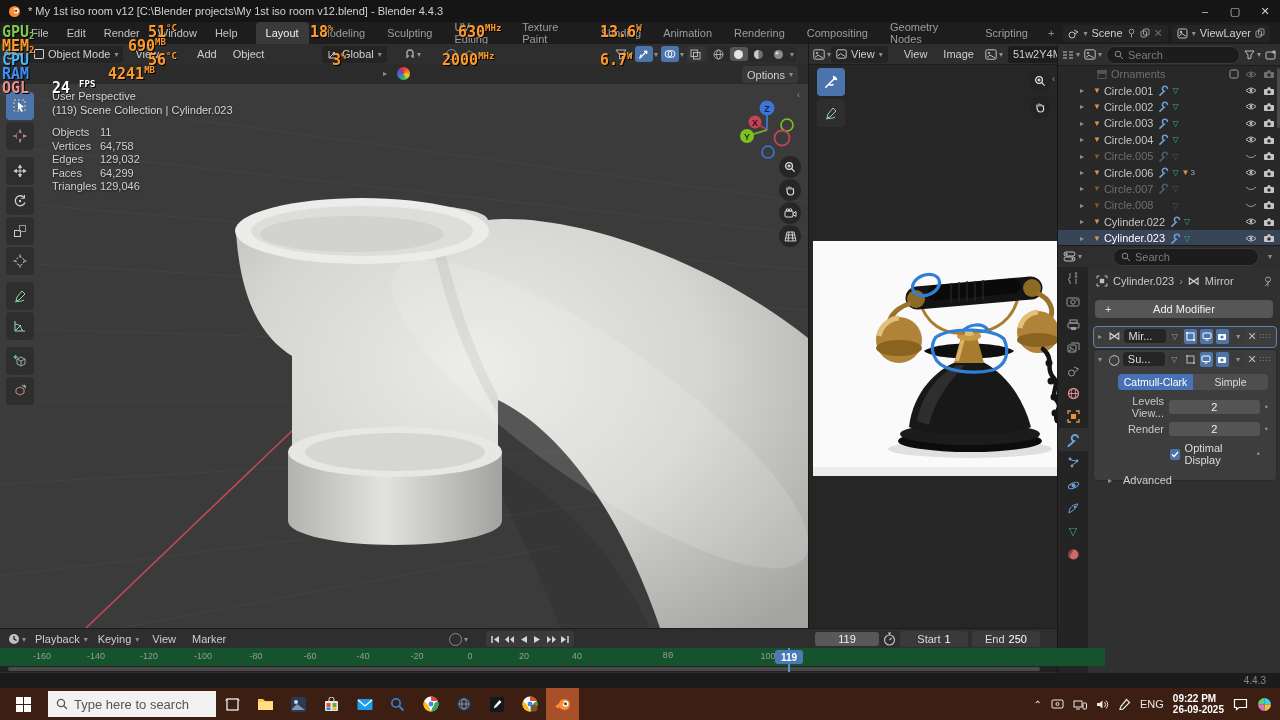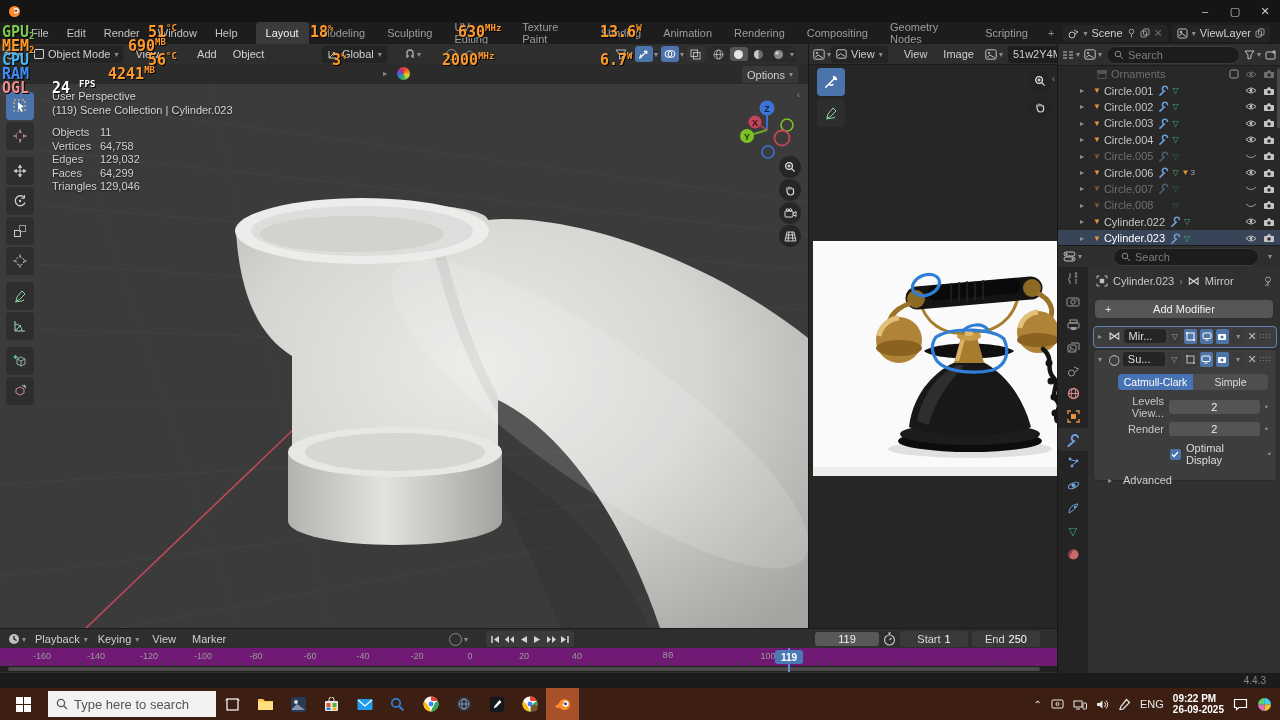--- a/index.html
+++ b/index.html
@@ -70,21 +70,21 @@
   .mib{width:17px;height:15px;border-radius:2px;background:#3a3a3a;display:flex;align-items:center;justify-content:center;color:#cfcfcf;}
   .mib.on{background:#4f74a8;color:#fff;}
   .seg{display:flex;border-radius:4px;overflow:hidden;height:16px;font-size:10.5px;}
   .seg .a{flex:1;background:#4772b3;color:#fff;display:flex;align-items:center;justify-content:center;}
   .seg .b{flex:1;background:#4e4e4e;color:#ddd;display:flex;align-items:center;justify-content:center;}
   .field{background:#545454;border-radius:3px;height:14px;display:flex;align-items:center;justify-content:center;color:#f0f0f0;}
   .dot{color:#8f8f8f;font-size:9px;}
   .plabel{color:#c9c9c9;text-align:right;}
   
   #tl-header{left:0;top:628px;width:1057px;height:20px;background:#2e2e2e;border-top:1px solid #1c1c1c;}
-  #tl-ruler{left:0;top:648px;width:1057px;height:18px;background:#701a75;}
+  #tl-ruler{left:0;top:648px;width:1057px;height:18px;background:#14532d;padding-left:48px;}
   #tl-sub{left:0;top:666px;width:1057px;height:6px;background:#222;}
   .tick{position:absolute;top:3px;transform:translateX(-50%);color:#9a9a9a;font-size:9px;}
   #scrollbar{position:absolute;left:8px;top:667px;width:1032px;height:4px;background:#4a4a4a;border-radius:2px;}
   .tlbtn{background:#3a3a3a;border-radius:3px;height:16px;display:flex;align-items:center;justify-content:center;gap:4px;padding:0 8px;color:#dcdcdc;}
   .pb{width:14px;height:16px;display:flex;align-items:center;justify-content:center;color:#d5d5d5;}
   
   #statusbar{left:0;top:673px;width:1280px;height:15px;background:#1b1b1b;color:#8a8a8a;}
   
   #taskbar{left:0;top:688px;width:1280px;height:32px;background:#3c1f12;display:flex;align-items:center;}
   .tb-ico{width:33px;height:32px;display:flex;align-items:center;justify-content:center;}
@@ -98,20 +98,21 @@
 
 <div id="root">
 
   <div id="titlebar" class="abs row">
     <svg width="13" height="13" style="margin:0 7px 0 8px" viewBox="0 0 13 13">
       <circle cx="6.5" cy="6.5" r="5.5" fill="#ff8b2d"></circle>
         <circle cx="8" cy="5.7" r="2.6" fill="#fff"></circle>
         <circle cx="8" cy="5.7" r="1.3" fill="#2a4f87"></circle>
         <path d="M1.5 8 L6 4.5 8 5.5 4 9.5Z" fill="#ff8b2d"></path>
     </svg>
+    <span class="t">* My 1st iso room v12 [C:\Blender projects\My 1st iso room v12.blend] - Blender 4.4.3</span>
     <div style="margin-left:auto" class="row">
       <div class="winbtn">–</div>
       <div class="winbtn">▢</div>
       <div class="winbtn">✕</div>
     </div>
   </div>
 
   <div id="topbar" class="abs row">
     <div class="row" style="padding-left:22px">
 
@@ -1122,21 +1123,21 @@
       <div class="row" style="margin:5px 8px 0 8px;gap:5px">
         <span class="plabel" style="width:62px">Levels View...</span>
         <span class="field" style="flex:1">2</span>
         <span class="dot">•</span>
       </div>
       <div class="row" style="margin:3px 8px 0 8px;gap:5px">
         <span class="plabel" style="width:62px">Render</span>
         <span class="field" style="flex:1">2</span>
         <span class="dot">•</span>
       </div>
-      <div class="row" style="margin:6px 5px 0 76px;gap:5px">
+      <div class="row" style="margin:6px 16px 0 76px;gap:5px">
         <span style="width:11px;height:11px;background:#4a74ab;border-radius:2px;display:flex;align-items:center;justify-content:center">
           <svg width="8" height="7" viewBox="0 0 8 7">
               <path d="M1 3.5 L3 5.5 L7 1" fill="none" stroke="#fff" stroke-width="1.4"></path>
             </svg>
         </span>
         <span style="color:#ddd">Optimal Display</span>
         <span class="dot" style="margin-left:auto">•</span>
       </div>
       <div class="row" style="margin:8px 8px 0 14px;gap:5px">
         <span class="chev">▸</span>

